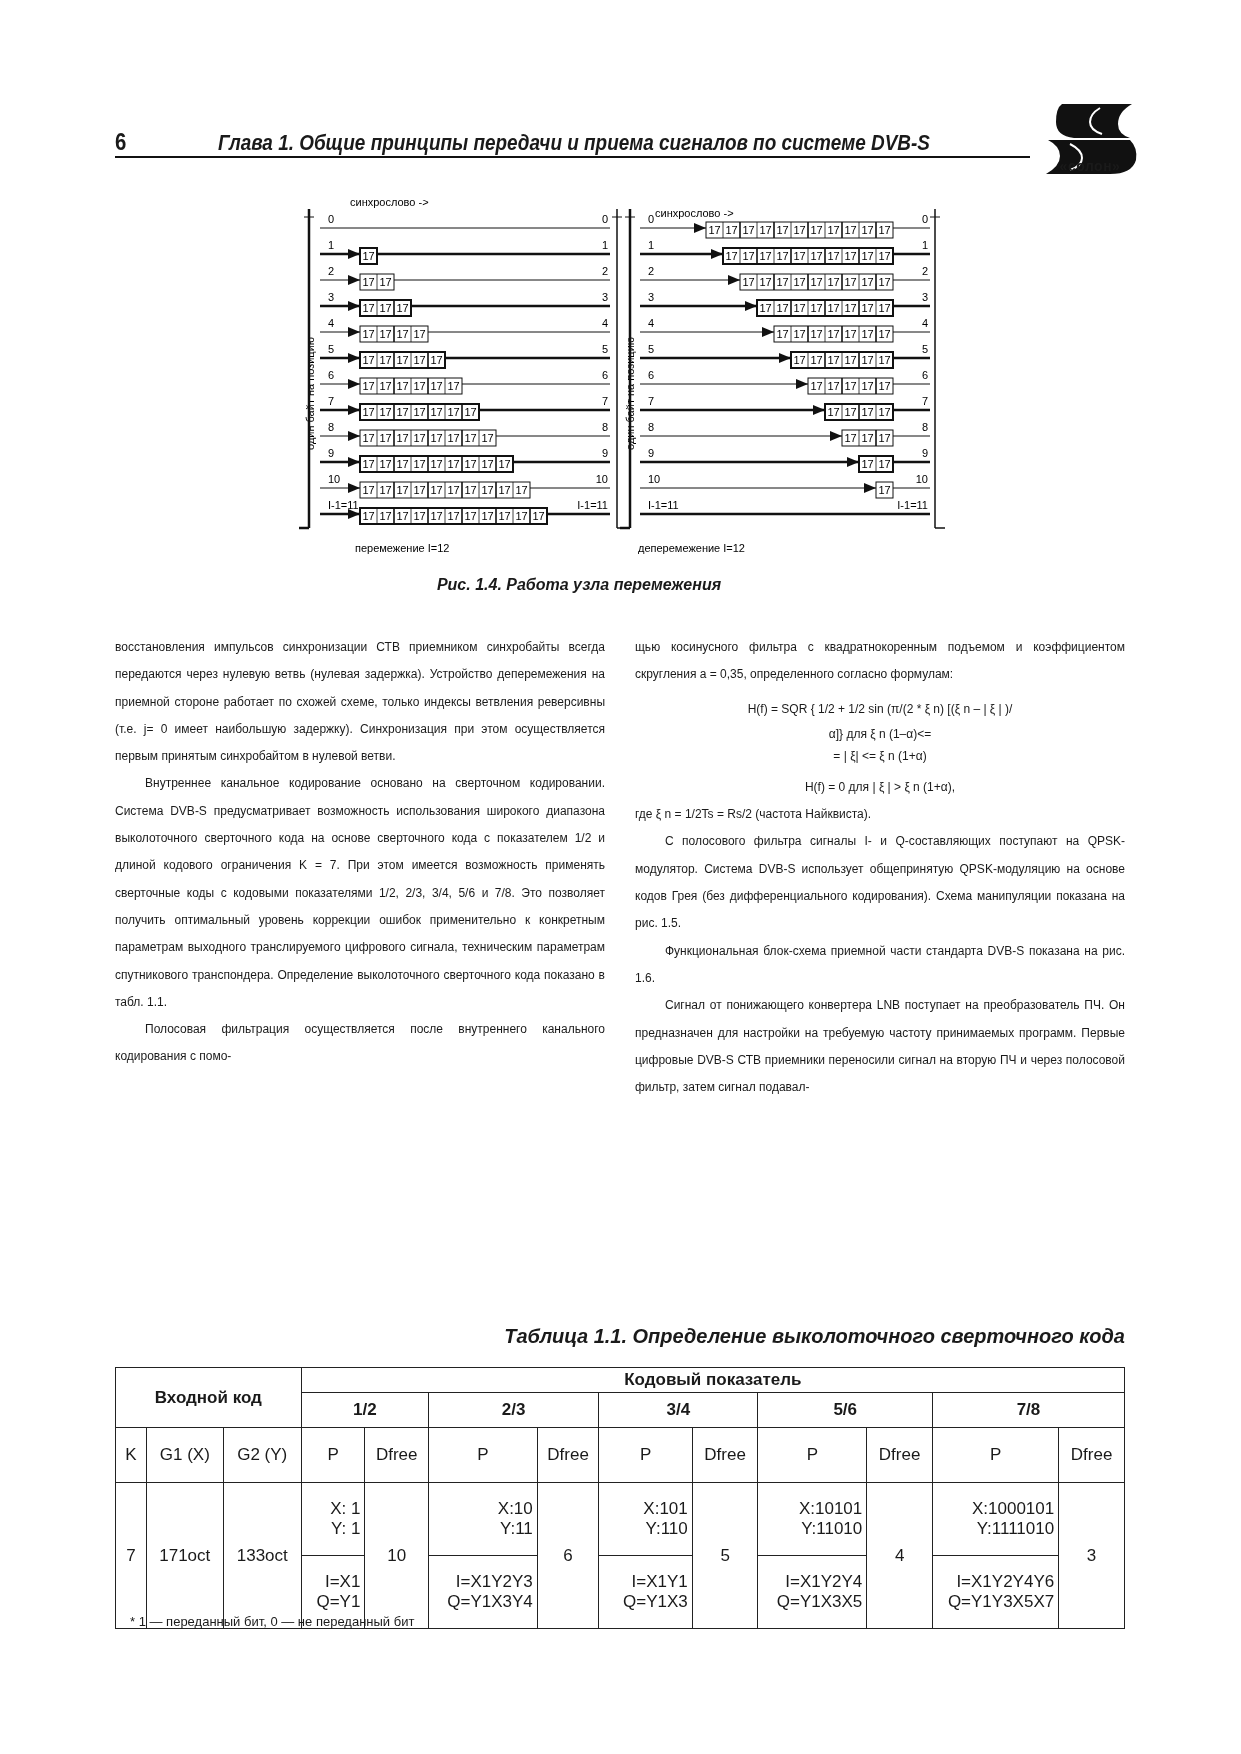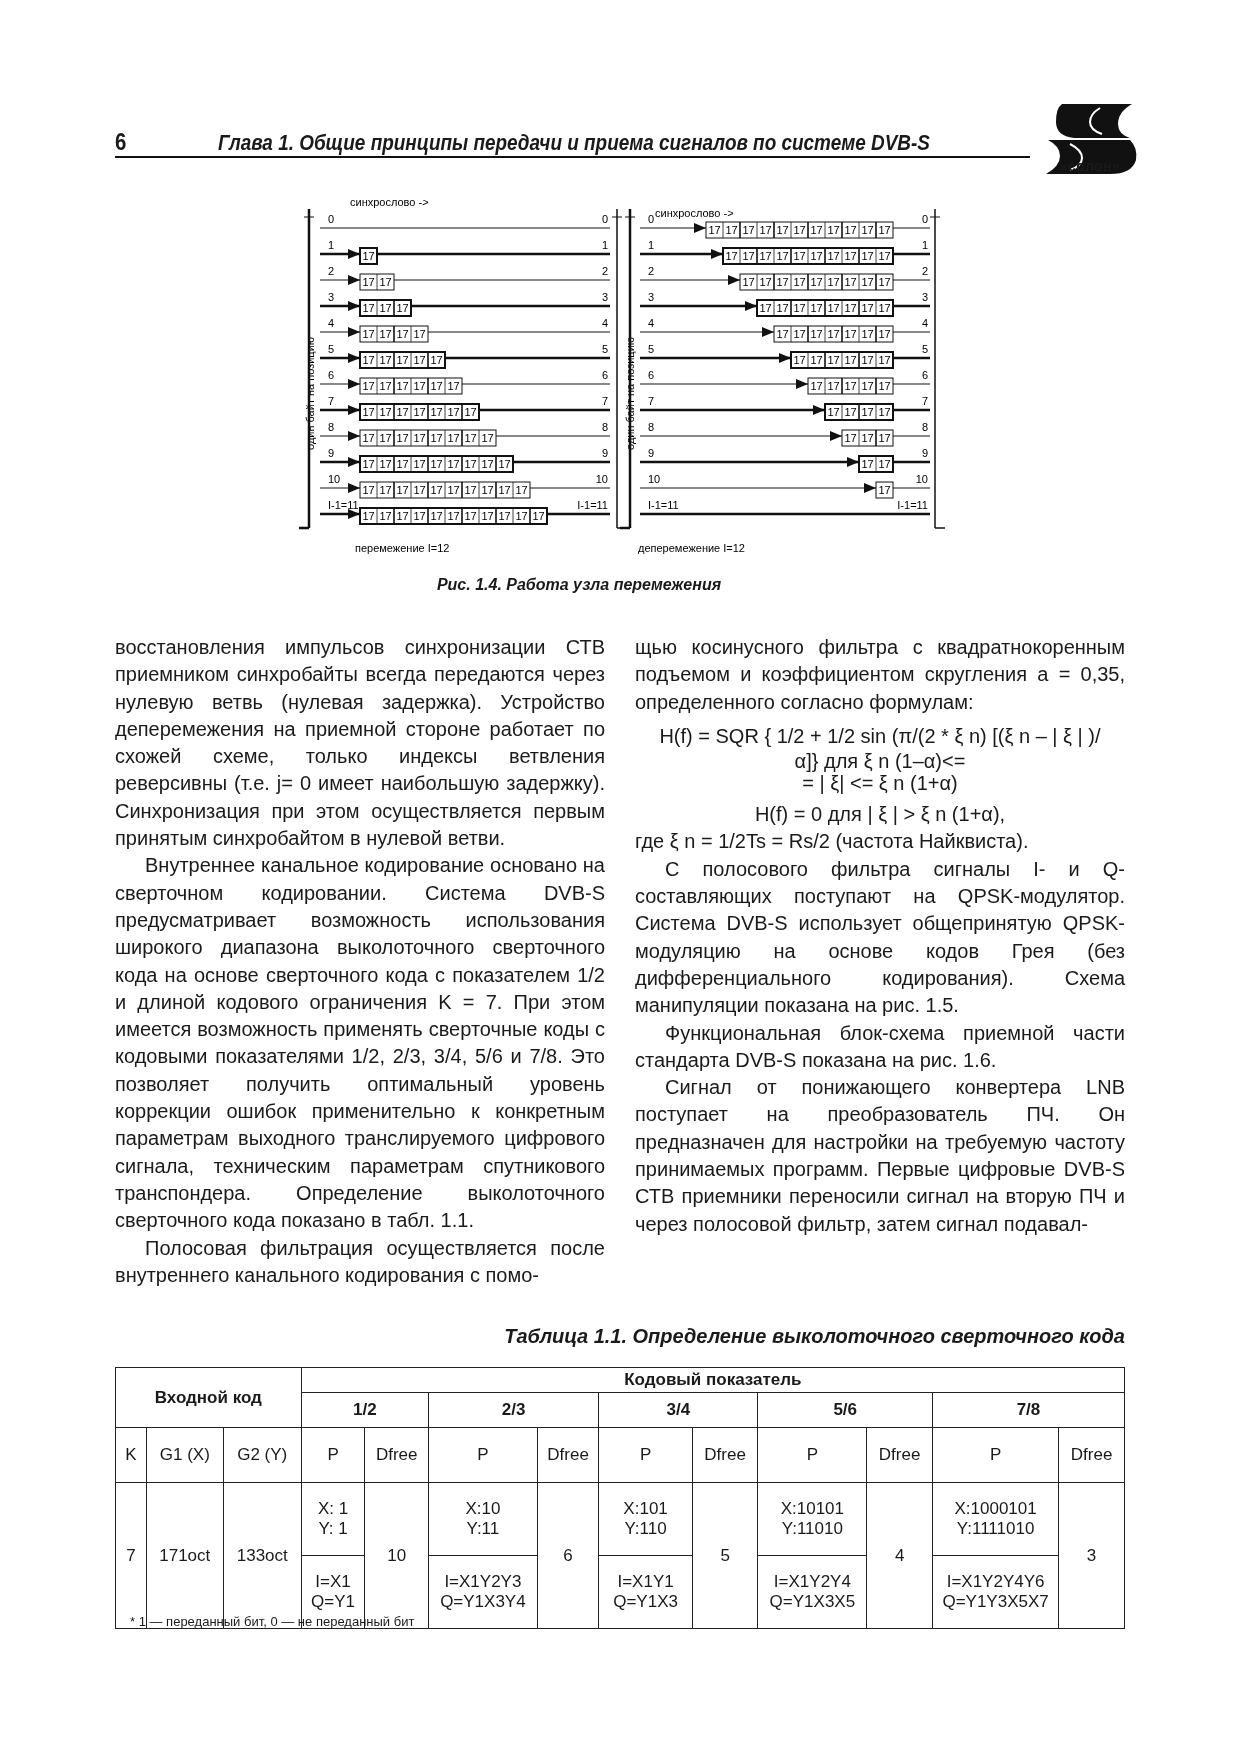--- a/index.html
+++ b/index.html
@@ -5,32 +5,32 @@
   html, body { margin:0; padding:0; background:#fff; }
   body { width:1241px; height:1754px; position:relative; overflow:hidden; color:#1a1a1a; font-family:"Liberation Sans", sans-serif; }
   .abs { position:absolute; }
   .hdr-num { left:115px; top:128px; font-size:24px; font-weight:bold; font-family:"Liberation Sans", sans-serif; transform:scaleX(0.85); transform-origin:left; }
   .hdr-title { left:218px; top:130px; font-size:22px; font-weight:bold; font-style:italic; white-space:nowrap; transform:scaleX(0.86); transform-origin:left; }
   .hdr-rule { left:115px; top:156px; width:915px; height:2px; background:#111; }
   .logo { left:1040px; top:100px; width:100px; height:78px; }
   .logo-text { left:1040px; top:158px; width:100px; text-align:center; font-size:14px; font-weight:bold; letter-spacing:0.5px; }
   .diagram { left:290px; top:200px; width:660px; height:360px; }
   .caption { left:0; width:1158px; top:576px; text-align:center; font-size:16px; font-weight:bold; font-style:italic; }
-  .col { position:absolute; font-size:20px; line-height:27.3px; text-align:justify; }
+  .col { position:absolute; font-size:12px; line-height:27.3px; text-align:justify; }
   .col p { margin:0; }
   .col p.ind { text-indent:30px; }
   .col-left { left:115px; top:634px; width:490px; }
   .col-right { left:635px; top:634px; width:490px; }
   .formula { text-align:center; text-indent:0; font-family:"Liberation Sans", sans-serif; }
   .f-gap { margin-top:7px !important; }
   .tbl-caption { right:116px; top:1325px; font-size:20px; font-weight:bold; font-style:italic; white-space:nowrap; }
   table.code { position:absolute; left:115px; top:1367px; width:1010px; border-collapse:collapse; font-size:17px; }
   table.code td { border:1.5px solid #222; text-align:center; vertical-align:middle; padding:0 8px; }
   table.code td.b { font-weight:bold; }
-  table.code td.l { text-align:center; line-height:20px; padding:16px 4px; }
+  table.code td.l { text-align:right; line-height:20px; padding:16px 4px; }
   .footnote { left:130px; top:1614px; font-size:13px; }
   svg text { font-family:"Liberation Sans", sans-serif; }
 </style>
 </head>
 <body>
 
 <div class="abs hdr-num">6</div>
 <div class="abs hdr-title">Глава 1. Общие принципы передачи и приема сигналов по системе DVB-S</div>
 <div class="abs hdr-rule"></div>
 <svg class="abs logo" viewBox="0 0 100 78">

